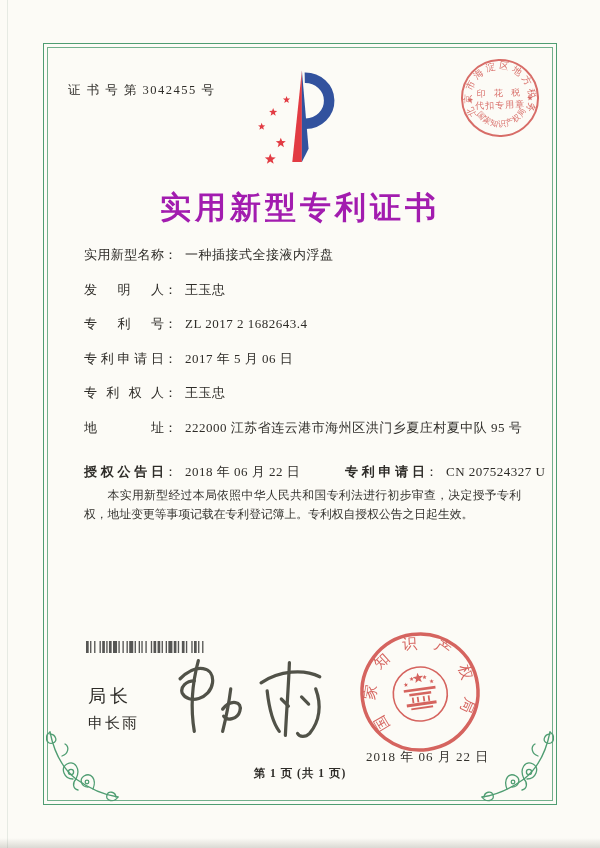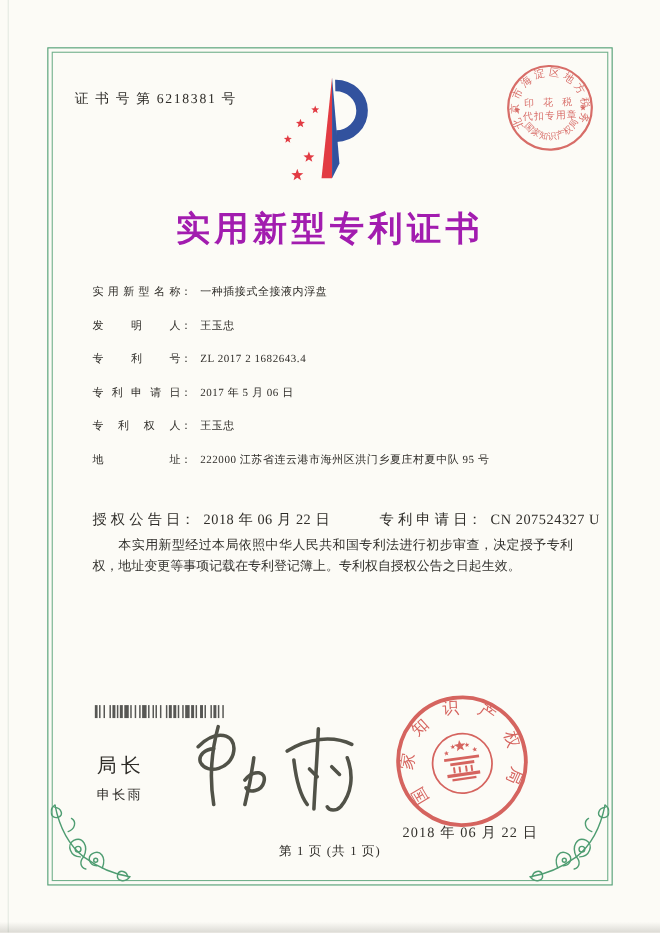--- a/index.html
+++ b/index.html
@@ -15,42 +15,42 @@
   .corner-ornament{position:absolute;width:76px;height:76px;color:var(--frame-green,#4f9d72);}
   .corner-br{right:46px;bottom:46px;}
   .corner-bl{left:46px;bottom:46px;transform:scaleX(-1);}
   
   .cert-no{position:absolute;left:68px;top:82px;font-size:12.5px;letter-spacing:1.5px;}
   .logo{position:absolute;left:254px;top:66px;width:90px;height:104px;}
   .tax-stamp{position:absolute;left:458px;top:56px;width:84px;height:84px;opacity:.8;transform:rotate(-2deg);}
   .doc-title{position:absolute;left:0;right:0;top:166px;text-align:center;
     font-size:31px;font-weight:600;letter-spacing:4px;color:#a21caf;}
   
-  .fields{position:absolute;left:84px;top:246px;right:56px;font-size:10px;margin-top:12px;}
+  .fields{position:absolute;left:84px;top:246px;right:56px;font-size:13px;}
   .frow{margin-bottom:16.5px;white-space:nowrap;}
   .flabel{display:inline-block;width:80px;text-align:justify;text-align-last:justify;vertical-align:bottom;}
   .fcolon{display:inline-block;}
   .fvalue{margin-left:8px;letter-spacing:.5px;}
   .grant-row{position:absolute;left:84px;top:463px;right:44px;font-size:13px;white-space:nowrap;}
   .grant-b{position:absolute;left:261px;top:0;}
-  .glabel{display:inline-block;width:80px;text-align:justify;text-align-last:justify;vertical-align:bottom;}
+  .glabel{display:inline-block;width:80px;text-align:justify;text-align-last:justify;vertical-align:bottom;font-weight:bold;}
   
   .body-text{position:absolute;left:84px;top:486px;width:437px;font-size:11.8px;}
   .body-text p{margin:0;text-indent:2em;text-align:justify;line-height:18.6px;color:#33322e;}
   
   .barcode{position:absolute;left:86px;top:641px;width:146px;height:12px;}
   
   .sig-title{position:absolute;left:88px;top:684px;font-size:18px;letter-spacing:4px;}
-  .sig-name{position:absolute;left:88px;top:714px;font-size:12px;letter-spacing:2px;}
+  .sig-name{position:absolute;left:88px;top:714px;font-size:15px;letter-spacing:2px;}
   .sig-script{position:absolute;left:168px;top:648px;width:172px;height:102px;color:#3f4036;}
   
   .seal{position:absolute;left:352px;top:624px;width:136px;height:136px;color:var(--stamp-red,#cf4a45);opacity:.85;transform:rotate(-8deg);}
   .seal-date{position:absolute;left:366px;top:748px;font-size:13px;letter-spacing:1px;color:#33312c;}
   
-  .page-footer{position:absolute;left:0;right:0;top:766px;text-align:center;font-size:11.5px;letter-spacing:1px;}
+  .page-footer{position:absolute;left:0;right:0;top:766px;text-align:center;font-size:11.5px;letter-spacing:1px;font-weight:bold;}
   
   .scan-left-line{position:absolute;left:7px;top:0;width:1px;height:100%;background:#cfd9d0;opacity:.5;}
   .scan-bottom{position:absolute;left:0;right:0;bottom:0;height:10px;
     background:linear-gradient(to bottom,rgba(0,0,0,0),rgba(120,118,110,.25));}
 </style>
 </head>
 <body>
 
 <div class="page" style="--paper: #fcfbf6; --frame-green: #4f9d72; --stamp-red: #cf4a45; --logo-blue: #32529e; --logo-red: #e23b43; --ink: #2e2c28;">
 
@@ -79,21 +79,21 @@
       <path d="M4,71 C8,77 17,75 15,69 C13.5,64 6.5,66 6,71"></path>
       <path d="M46,53 C41,43 47,34 55,38 C62,42 58,53 49,53"></path>
       <path d="M46,53 C50,57 49,63 44,64"></path>
       <path d="M29,63 C25,53 31,46 38,50 C43,53 41,61 34,61"></path>
       <path d="M60,30 C54,28 52,21 57,18"></path>
       <circle cx="51" cy="46" r="2.6"></circle>
       <circle cx="35" cy="56" r="1.8"></circle>
     </g>
   </svg>
 
-  <div class="cert-no">证 书 号 第 6218381 号</div>
+  <div class="cert-no">证 书 号 第 3042455 号</div>
 
   <svg class="logo" viewBox="0 0 94 104">
     <path d="M53,10 a25,24 0 1 1 1,48" fill="none" stroke="var(--logo-blue,#32529e)" stroke-width="11"></path>
     <polygon points="50,2 40,98 50,98" fill="var(--logo-red,#e23b43)"></polygon>
     <polygon points="50,2 50,98 57,84" fill="var(--logo-blue,#32529e)"></polygon>
     <g fill="var(--logo-red,#e23b43)">
         <polygon points="34.00,29.00 34.99,31.64 37.80,31.76 35.60,33.52 36.35,36.24 34.00,34.68 31.65,36.24 32.40,33.52 30.20,31.76 33.01,31.64"></polygon>
         <polygon points="20.00,41.50 21.11,44.47 24.28,44.61 21.80,46.58 22.65,49.64 20.00,47.89 17.35,49.64 18.20,46.58 15.72,44.61 18.89,44.47"></polygon>
         <polygon points="8.00,57.00 8.99,59.64 11.80,59.76 9.60,61.52 10.35,64.24 8.00,62.68 5.65,64.24 6.40,61.52 4.20,59.76 7.01,59.64"></polygon>
         <polygon points="28.00,72.50 29.36,76.13 33.23,76.30 30.20,78.71 31.23,82.45 28.00,80.31 24.77,82.45 25.80,78.71 22.77,76.30 26.64,76.13"></polygon>

